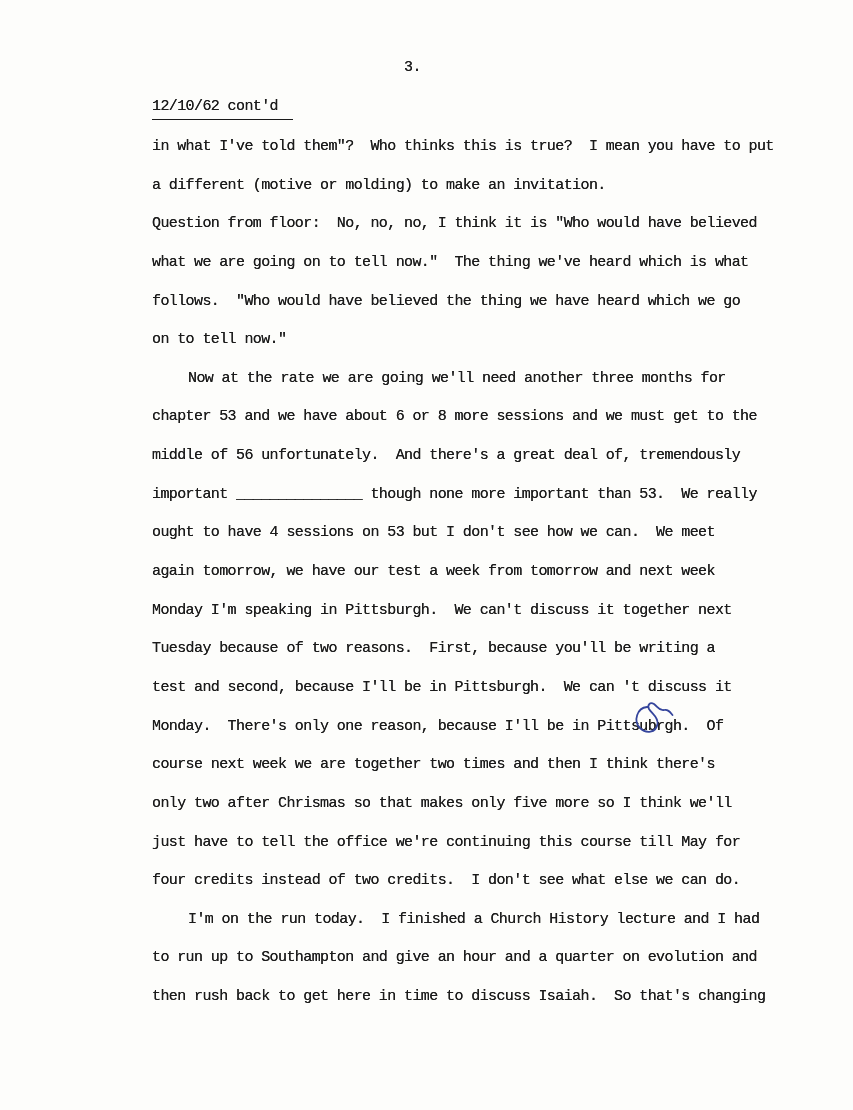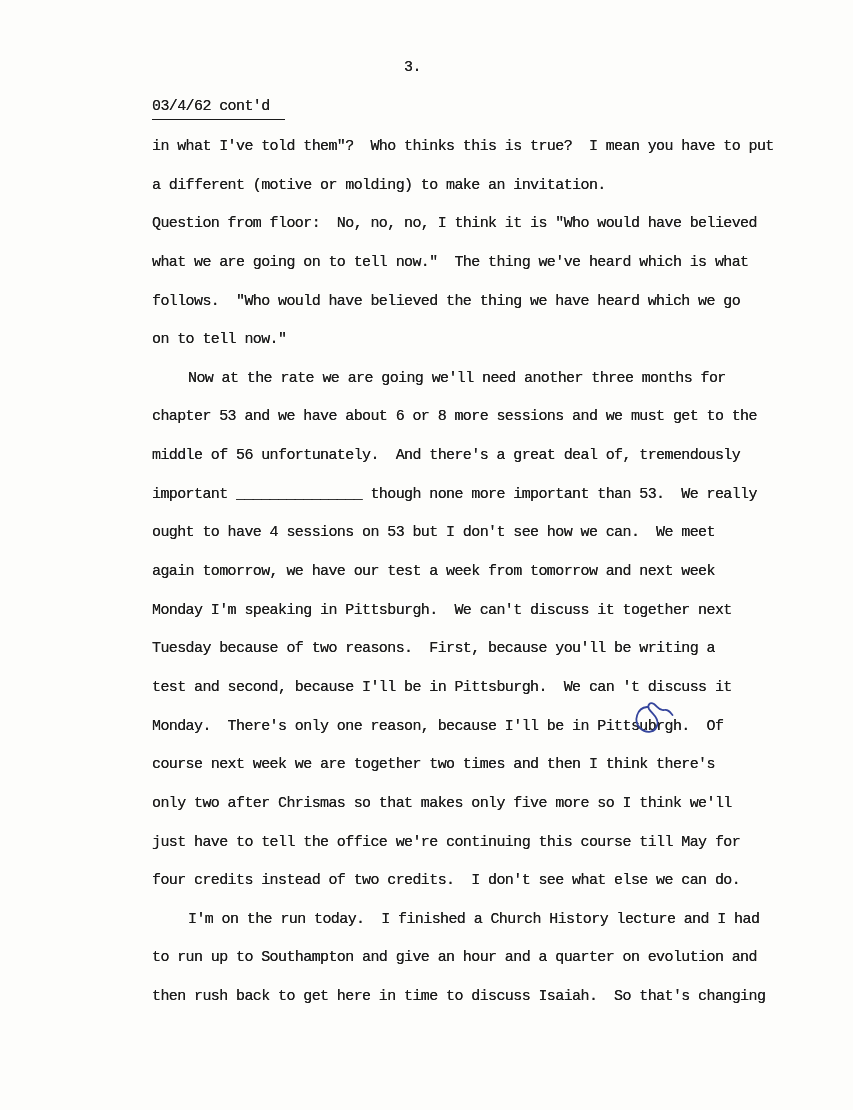--- a/index.html
+++ b/index.html
@@ -59,18 +59,18 @@
     top: -9px;
     pointer-events: none;
   }
 </style>
 </head>
 <body>
 
 <div class="page">
   <div class="typewriter page-number">3.</div>
 
-  <div class="typewriter date-heading">03/4/62 cont'd</div>
+  <div class="typewriter date-heading">12/10/62 cont'd</div>
 
   <div class="typewriter body-block"><div class="line">in what I've told them"?  Who thinks this is true?  I mean you have to put</div><div class="line">a different (motive or molding) to make an invitation.</div><div class="line">Question from floor:  No, no, no, I think it is "Who would have believed</div><div class="line">what we are going on to tell now."  The thing we've heard which is what</div><div class="line">follows.  "Who would have believed the thing we have heard which we go</div><div class="line">on to tell now."</div><div class="line indent">Now at the rate we are going we'll need another three months for</div><div class="line">chapter 53 and we have about 6 or 8 more sessions and we must get to the</div><div class="line">middle of 56 unfortunately.  And there's a great deal of, tremendously</div><div class="line">important _______________ though none more important than 53.  We really</div><div class="line">ought to have 4 sessions on 53 but I don't see how we can.  We meet</div><div class="line">again tomorrow, we have our test a week from tomorrow and next week</div><div class="line">Monday I'm speaking in Pittsburgh.  We can't discuss it together next</div><div class="line">Tuesday because of two reasons.  First, because you'll be writing a</div><div class="line">test and second, because I'll be in Pittsburgh.  We can 't discuss it</div><div class="line">Monday.  There's only one reason, because I'll be in Pitts<span class="marked">ubr<svg width="48" height="42" viewBox="0 0 48 42">
             <path d="M 15 8 C 5 9, 1 22, 8 29 C 14 35, 24 34, 25.5 25 C 26.5 18, 20 15, 17 10 C 15 6, 18 2.5, 22 5 C 26 8, 27 12, 32 11 C 36 10, 38 13, 40.5 16" fill="none" stroke="#35459c" stroke-width="1.8" stroke-linecap="round"></path>
           </svg></span>gh.  Of</div><div class="line">course next week we are together two times and then I think there's</div><div class="line">only two after Chrismas so that makes only five more so I think we'll</div><div class="line">just have to tell the office we're continuing this course till May for</div><div class="line">four credits instead of two credits.  I don't see what else we can do.</div><div class="line indent">I'm on the run today.  I finished a Church History lecture and I had</div><div class="line">to run up to Southampton and give an hour and a quarter on evolution and</div><div class="line">then rush back to get here in time to discuss Isaiah.  So that's changing</div></div>
 </div>
 
 </body></html>

